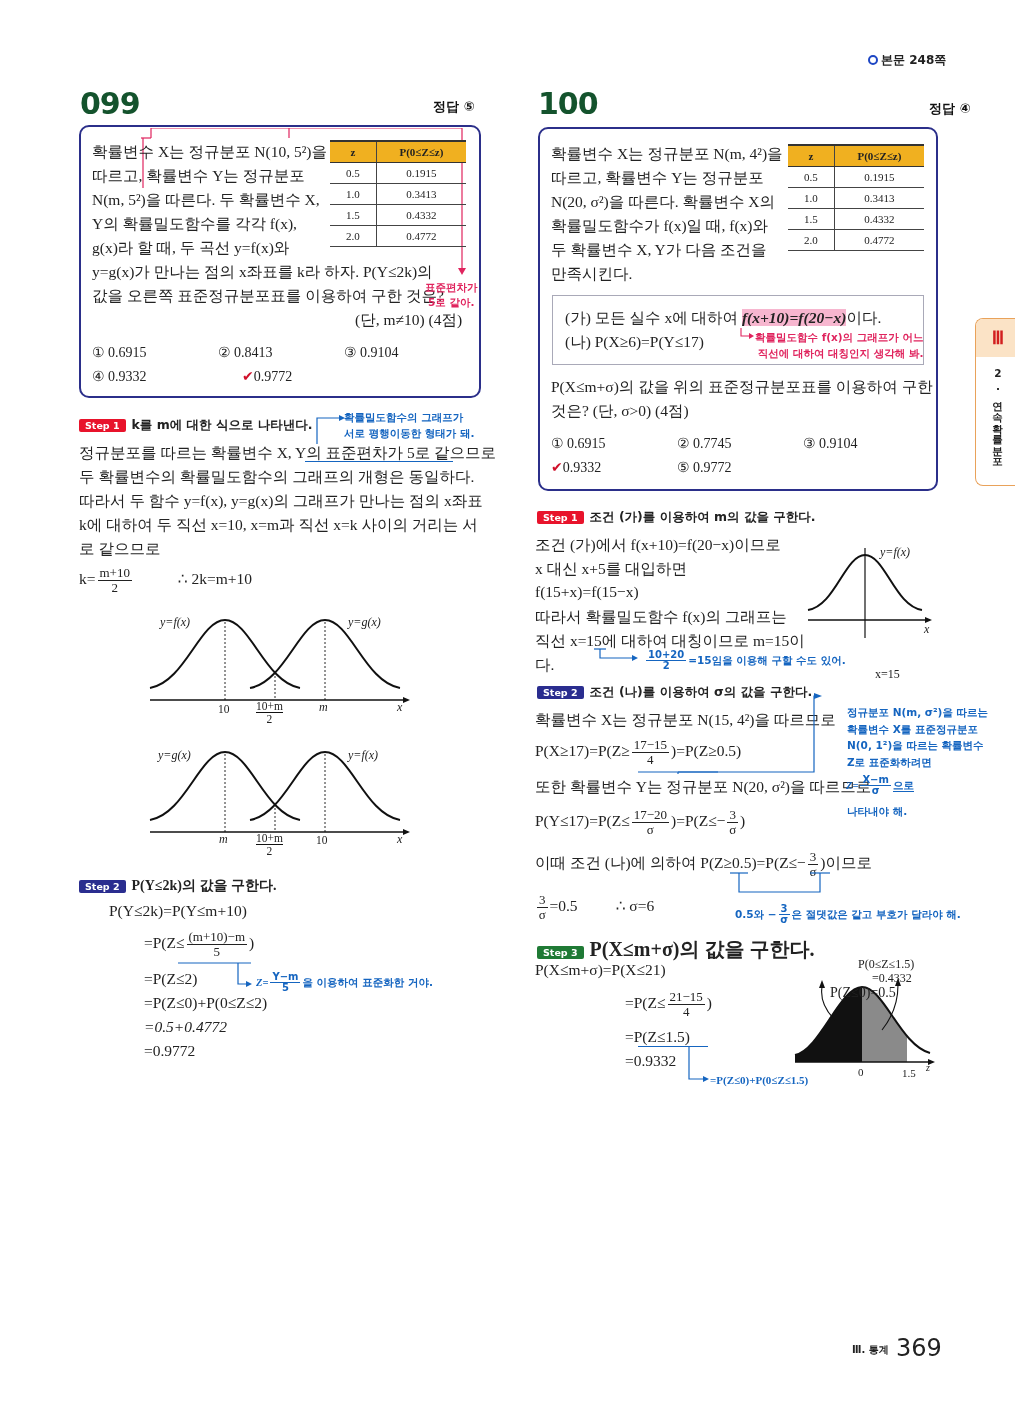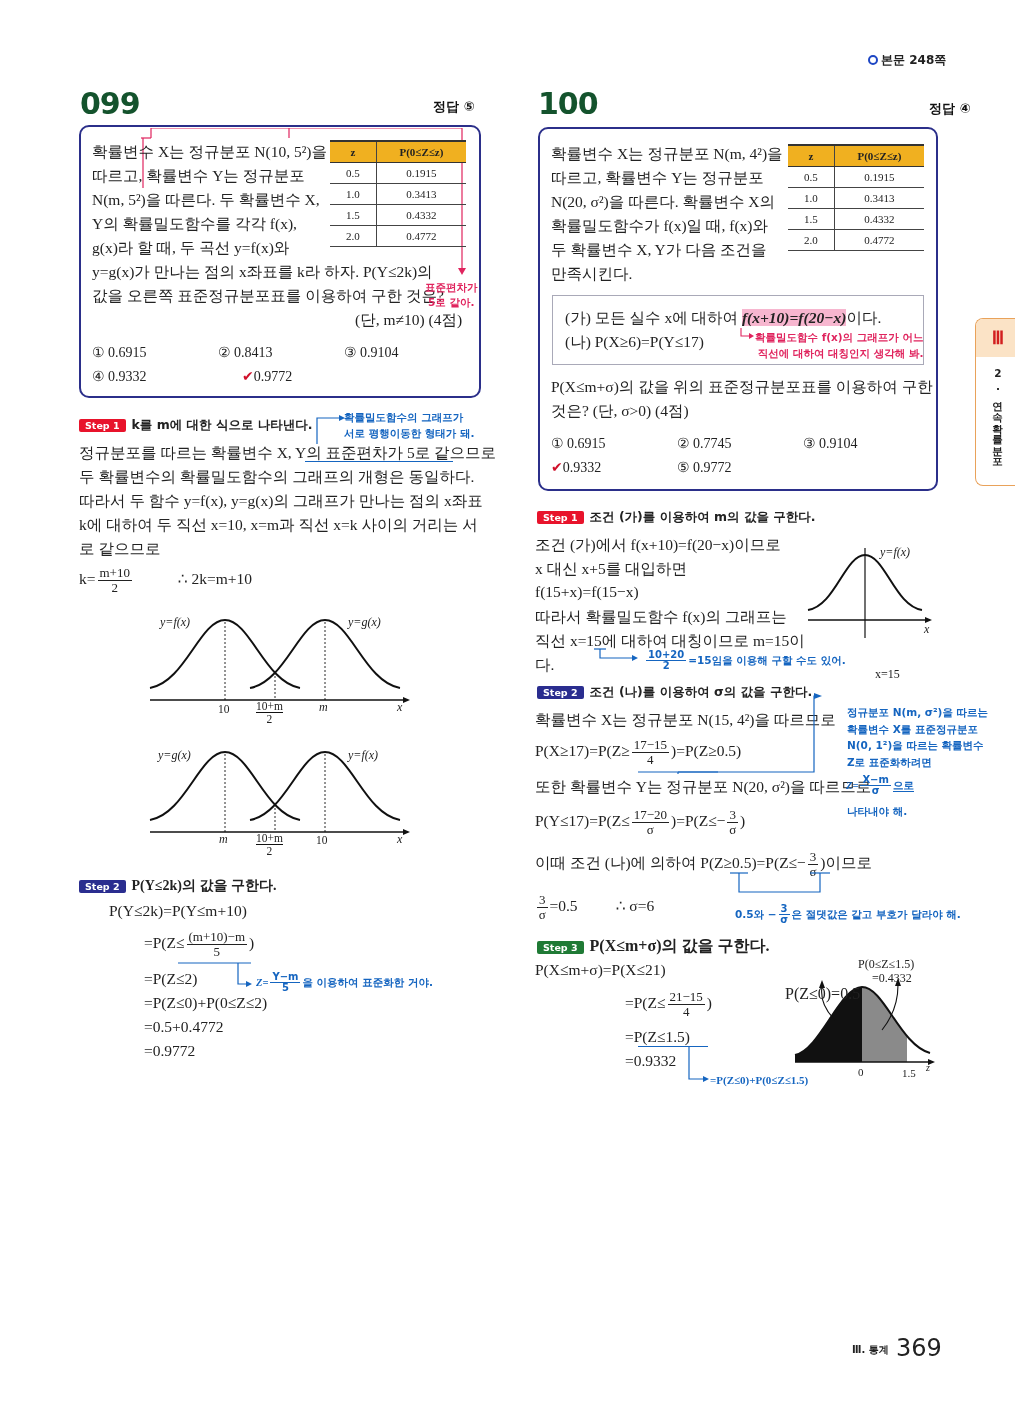--- a/index.html
+++ b/index.html
@@ -168,21 +168,21 @@
 <svg class="abs" style="left:176px; top:962px;" width="80" height="30">
   <line x1="2" y1="1" x2="75" y2="1" stroke="#1565c0" stroke-width="1.2"></line>
   <polyline points="62,1 62,22 70,22" fill="none" stroke="#1565c0" stroke-width="1.2"></polyline>
   <polygon points="70,19 76,22 70,25" fill="#1565c0"></polygon>
 </svg>
 <div class="line" style="left:144px; top:970px;">=P(Z≤2)</div>
 <div class="note-blue" style="left:256px; top:972px;">
   <span class="serif" style="font-style:italic;">Z=</span><span class="frac" style="font-size:10px;line-height:10px;"><span class="num" style="border-color:#1565c0;">Y−m</span><span class="den">5</span></span><span>을 이용하여 표준화한 거야.</span>
 </div>
 <div class="line" style="left:144px; top:994px;">=P(Z≤0)+P(0≤Z≤2)</div>
-<div class="line" style="left:144px; top:1018px;">=0.5+0.4772</div>
+<div class="line" style="left:144px; top:1018px;font-style:italic;">=0.5+0.4772</div>
 <div class="line" style="left:144px; top:1042px;">=0.9772</div>
 
 <div class="qnum" style="left:538px; top:86px;">100</div>
 <div class="answer" style="left:929px; top:100px;">정답 ④</div>
 
 <div class="qbox" style="left:538px; top:127px; width:400px; height:364px;"></div>
 
 <div class="line" style="left:551px; top:144px;">확률변수 X는 정규분포 N(m, 4²)을</div>
 <div class="line" style="left:551px; top:168px;">따르고, 확률변수 Y는 정규분포</div>
 <div class="line" style="left:551px; top:192px;">N(20, σ²)을 따른다. 확률변수 X의</div>
@@ -301,21 +301,21 @@
   <polyline points="9,1 9,20 90,20 90,1" fill="none" stroke="#1565c0" stroke-width="1.2"></polyline>
 </svg>
 <div class="line" style="left:535px; top:893px;">
   <span class="frac"><span class="num">3</span><span class="den">σ</span></span><span>=0.5</span><span style="margin-left:38px;">∴ σ=6</span>
 </div>
 <div class="note-blue" style="left:735px; top:904px;">
   <span>0.5와 −</span><span class="frac" style="font-size:10px;line-height:10px;"><span class="num" style="border-color:#1565c0;">3</span><span class="den">σ</span></span><span>은 절댓값은 같고 부호가 달라야 해.</span>
 </div>
 
 <div class="step-title" style="left:537px; top:936px;">
-  <span class="step-badge" style="background:#1f7a35;">Step 3</span><span class="serif" style="font-size:16px;">P(X≤m+σ)의 값을 구한다.</span>
+  <span class="step-badge" style="background:#1f7a35;">Step 3</span><span class="serif" style="font-size:20px;">P(X≤m+σ)의 값을 구한다.</span>
 </div>
 <div class="line" style="left:535px; top:961px;">P(X≤m+σ)=P(X≤21)</div>
 <div class="line" style="left:625px; top:990px;">
   <span>=P(Z≤</span><span class="frac"><span class="num">21−15</span><span class="den">4</span></span><span>)</span>
 </div>
 <div class="line" style="left:625px; top:1028px;"><span>=P(Z≤1.5)</span></div>
 <div class="abs" style="left:638px; top:1046px; width:70px; border-bottom:1.5px solid #1565c0;"></div>
 <div class="line" style="left:625px; top:1052px;">=0.9332</div>
 <svg class="abs" style="left:683px; top:1047px;" width="30" height="36">
   <polyline points="6,0 6,32 20,32" fill="none" stroke="#1565c0" stroke-width="1.2"></polyline>
@@ -334,21 +334,21 @@
   <path d="M5,80 C30,75 50,12 72,12 C94,12 110,70 140,78" fill="none" stroke="#111" stroke-width="2"></path>
   <line x1="5" y1="87" x2="138" y2="87" stroke="#111" stroke-width="1.4"></line>
   <polygon points="138,84 145,87 138,90" fill="#111"></polygon>
   <path d="M45,45 C35,35 30,25 32,12" fill="none" stroke="#111" stroke-width="1.1"></path>
   <polygon points="29,13 32,5 35,13" fill="#111"></polygon>
   <path d="M92,55 C100,45 108,30 108,10" fill="none" stroke="#111" stroke-width="1.1"></path>
   <polygon points="105,11 108,3 111,11" fill="#111"></polygon>
 </svg>
 <div class="abs serif" style="left:858px; top:957px; font-size:12px;">P(0≤Z≤1.5)</div>
 <div class="abs serif" style="left:872px; top:971px; font-size:12px;">=0.4332</div>
-<div class="abs serif" style="left:785px; top:985px; font-size:16px;">P(Z≤0)=0.5</div>
+<div class="abs serif" style="left:830px; top:985px; font-size:14px;">P(Z≤0)=0.5</div>
 <div class="abs serif" style="left:858px; top:1066px; font-size:11px;">0</div>
 <div class="abs serif" style="left:902px; top:1067px; font-size:11px;">1.5</div>
 <div class="abs serif" style="left:926px; top:1062px; font-size:10px; font-style:italic;">z</div>
 
 <div class="side-tab">
   <div class="side-tab-top">Ⅲ</div>
   <div class="side-tab-text">2.연속확률분포</div>
 </div>
 
 <div class="abs sans" style="left:852px; top:1343px; font-size:10px; font-weight:bold;">Ⅲ. 통계</div>

